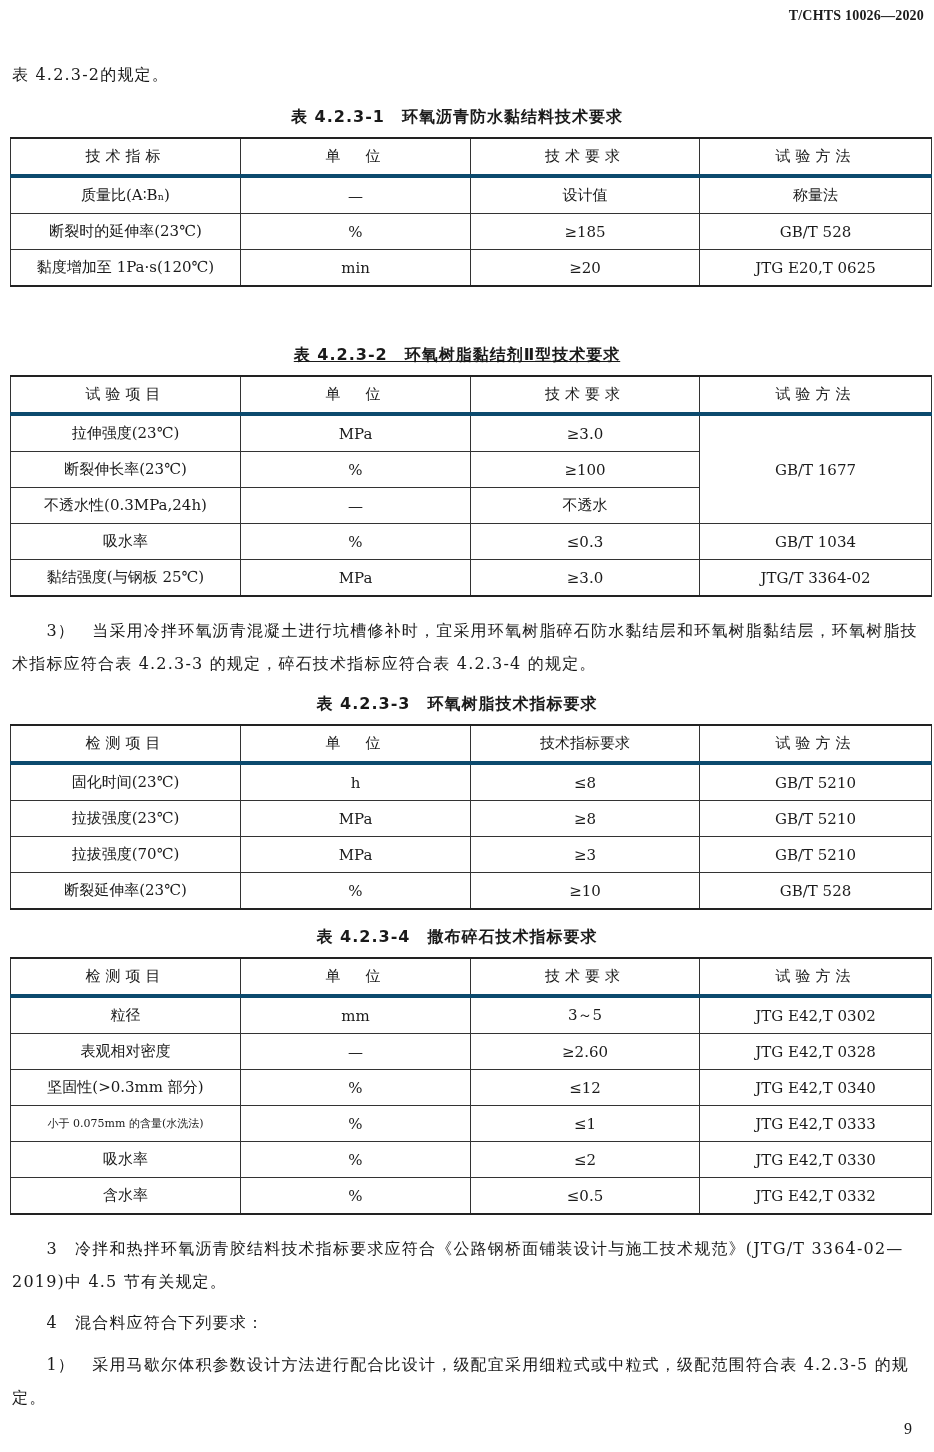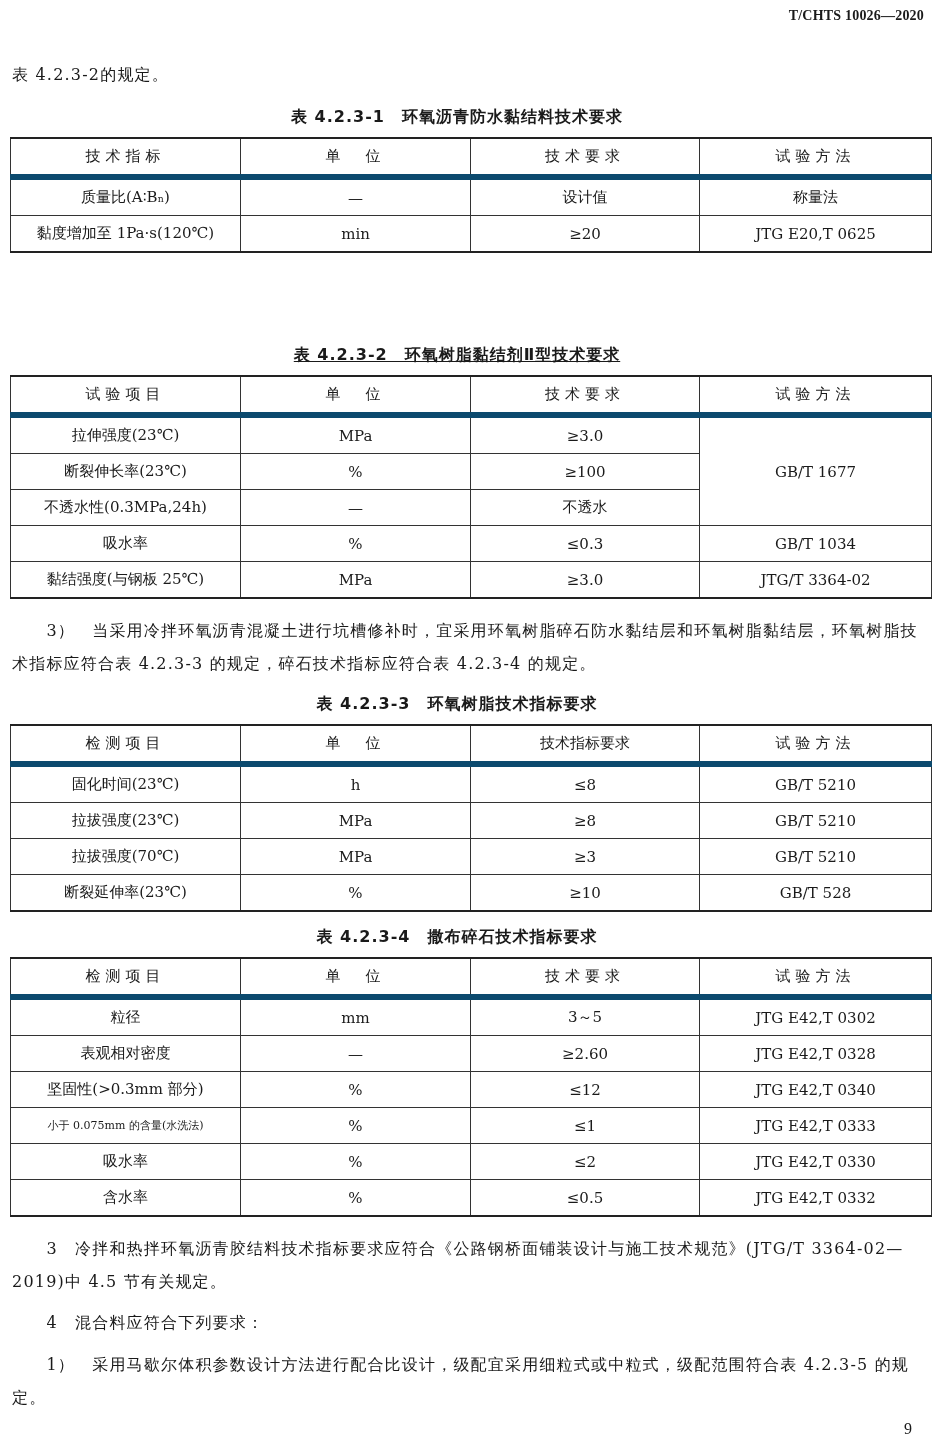--- a/index.html
+++ b/index.html
@@ -27,21 +27,21 @@
     border-collapse: collapse; table-layout: fixed;
     border-top: 2px solid #222; border-bottom: 2px solid #222;
     border-left: 1.5px solid #222; border-right: 1.5px solid #222;
   }
   table.spec td, table.spec th {
     border: 1px solid #333; text-align: center; vertical-align: middle;
     font-size: 15px; font-weight: normal; padding: 0; height: 35px;
     white-space: nowrap; overflow: hidden;
   }
   table.spec th { letter-spacing: 5px; }
-  table.spec tr.head th { border-bottom: 6px solid #0c4a6e; }
+  table.spec tr.head th { border-bottom: 4px solid #0c4a6e; }
   .col1 { width: 230px; } .col2 { width: 230px; } .col3 { width: 229px; } .col4 { width: 232px; }
   .page-num {
     position: absolute; right: 22px; bottom: 14px; font-size: 16px;
     font-family: "Liberation Serif", serif;
   }
 </style>
 </head>
 <body>
 
 <div class="header-code">T/CHTS 10026—2020</div>
@@ -63,20 +63,26 @@
     <th>技术要求</th>
     <th>试验方法</th>
   </tr>
   <tr>
     <td>质量比(A∶Bₙ)</td>
     <td>—</td>
     <td>设计值</td>
     <td>称量法</td>
   </tr>
   <tr>
+    <td>断裂时的延伸率(23℃)</td>
+    <td>%</td>
+    <td>≥185</td>
+    <td>GB/T 528</td>
+  </tr>
+  <tr>
     <td>黏度增加至 1Pa·s(120℃)</td>
     <td>min</td>
     <td>≥20</td>
     <td>JTG E20,T 0625</td>
   </tr>
 </tbody>
   </table>
 
 <div class="table-title" style="top:345px;text-decoration:underline;">表 4.2.3-2　环氧树脂黏结剂Ⅱ型技术要求</div>
 <table class="spec" style="top:375px;">

